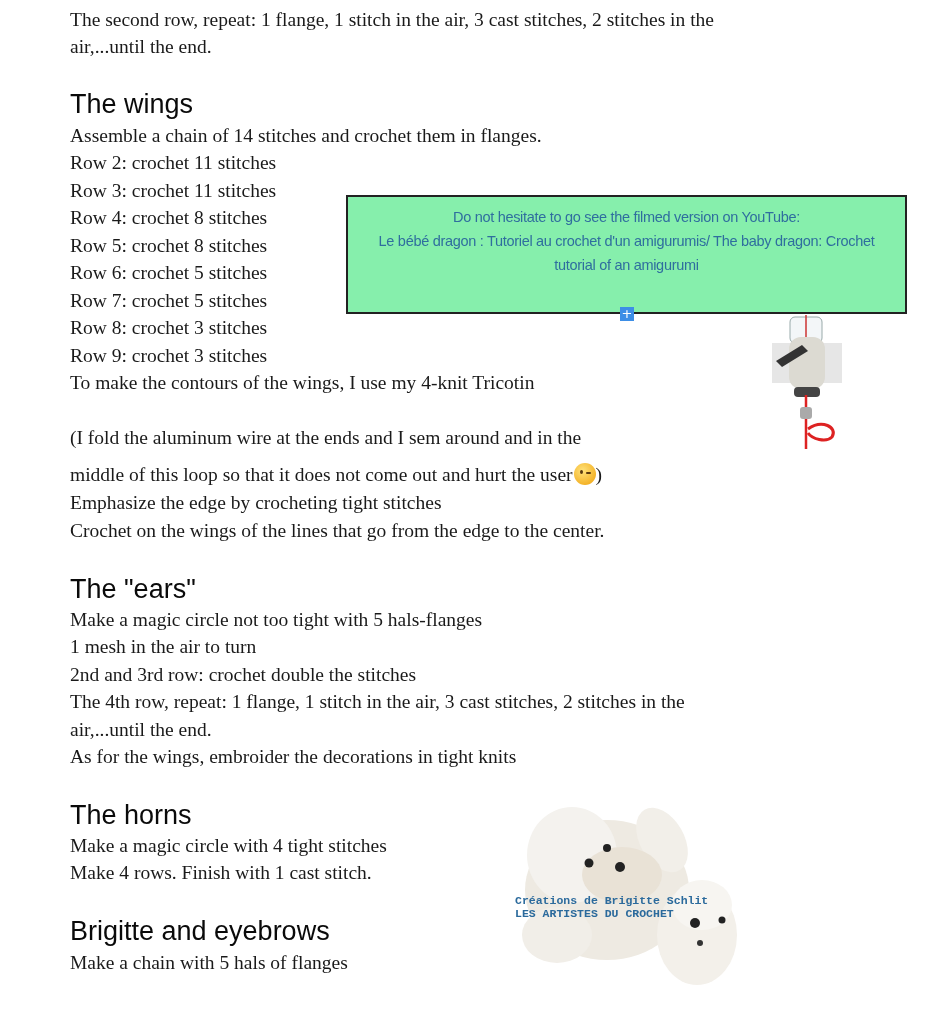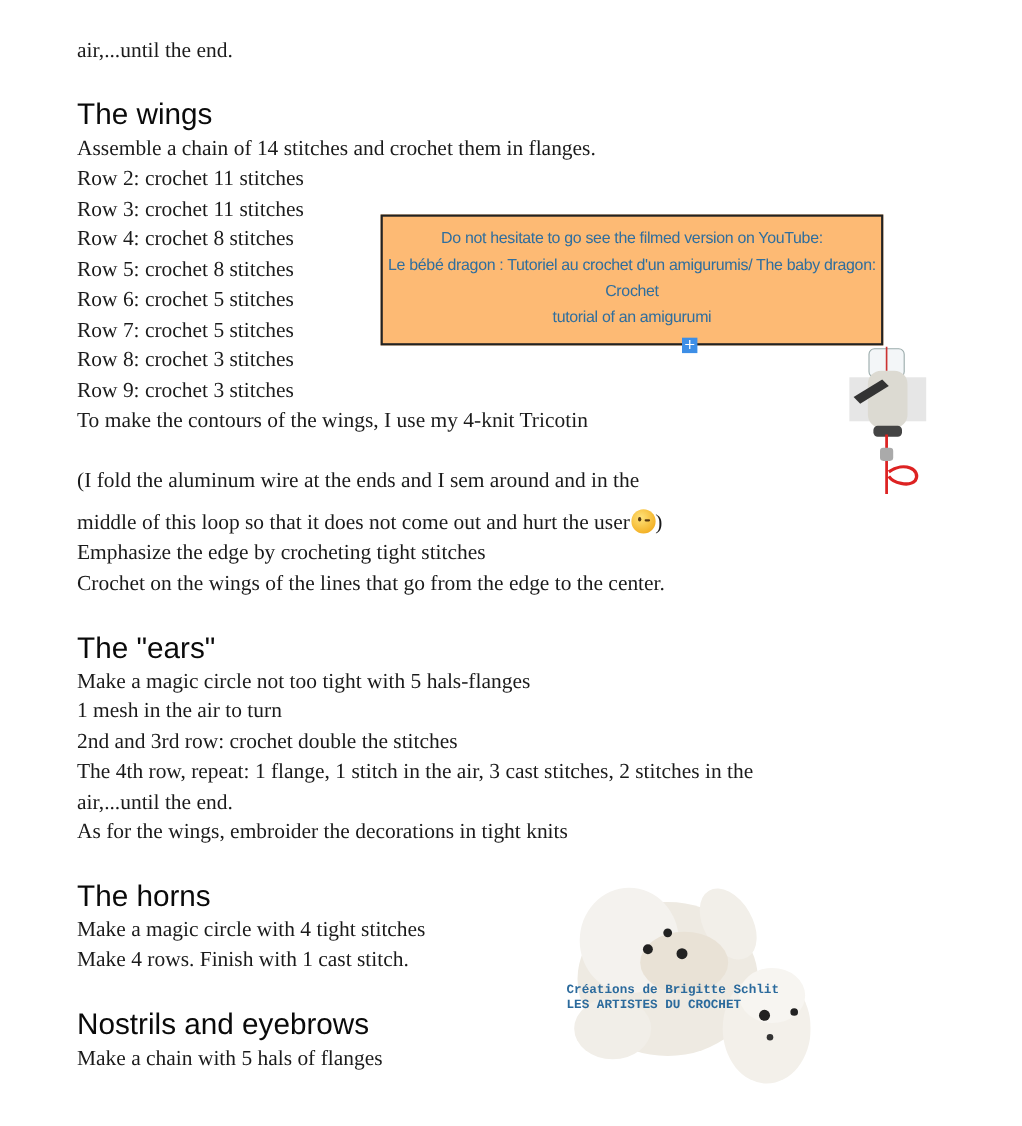--- a/index.html
+++ b/index.html
@@ -1,35 +1,36 @@
 <!DOCTYPE html>
 <html><head>
   <meta charset="utf-8">
   <style>
     html, body { margin: 0; padding: 0; background: #ffffff; }
     body { width: 929px; height: 1024px; position: relative; overflow: hidden; }
     .page { position: absolute; left: 0; top: 0; width: 929px; height: 1024px; }
     .txt { position: absolute; left: 70px; font-family: "Liberation Serif", "DejaVu Serif", serif; font-size: 19.5px; color: #1a1a1a; white-space: nowrap; line-height: 1; }
     .h { position: absolute; left: 70px; font-family: "Liberation Sans", "DejaVu Sans", sans-serif; font-weight: normal; font-size: 27px; color: #0a0a0a; white-space: nowrap; line-height: 1; }
-    .yt-box { position: absolute; left: 346px; top: 195px; width: 457px; height: 119px; border: 2px solid #222; box-sizing: border-box; background: #fdba74; text-align: center; font-family: "Liberation Sans", "DejaVu Sans", sans-serif; color: #2f6e9e; font-size: 14.5px; letter-spacing: -0.3px; }
+    .yt-box { position: absolute; left: 346px; top: 195px; width: 561px; height: 119px; border: 2px solid #222; box-sizing: border-box; background: #86efac; text-align: center; font-family: "Liberation Sans", "DejaVu Sans", sans-serif; color: #2f6e9e; font-size: 14.5px; letter-spacing: -0.3px; }
     .yt-box .line { display: block; line-height: 24px; }
     .yt-box .l1 { margin-top: 8px; }
     .plus-handle { position: absolute; left: 620px; top: 307px; width: 14px; height: 14px; background: #3d8ee6; color: #fff; font-family: "DejaVu Sans", sans-serif; font-size: 13px; line-height: 14px; text-align: center; }
     .tricotin { position: absolute; left: 772px; top: 315px; width: 72px; height: 135px; }
     .dogs { position: absolute; left: 512px; top: 795px; width: 225px; height: 195px; }
     .wm { position: absolute; left: 515px; font-family: Liberation Mono, monospace; font-weight: bold; font-size: 11.5px; color: #2b6a9c; white-space: nowrap; line-height: 1; }
     .emoji { display: inline-block; width: 22px; height: 22px; border-radius: 50%; background: radial-gradient(circle at 40% 35%, #ffe27a, #f4b42a 70%, #e59a1a); vertical-align: -4px; position: relative; margin-left: 1px; }
     .emoji::before { content: ""; position: absolute; left: 6px; top: 7px; width: 3px; height: 4px; background: #5a3a10; border-radius: 50%; }
     .emoji::after { content: ""; position: absolute; left: 12px; top: 9px; width: 5px; height: 2px; background: #5a3a10; border-radius: 2px; }
   </style>
 </head>
 <body>
 
 <div class="page">
 
+  <div class="txt" style="top:10px">The second row, repeat: 1 flange, 1 stitch in the air, 3 cast stitches, 2 stitches in the</div>
   <div class="txt" style="top:37px">air,...until the end.</div>
 
   <div class="h" style="top:91px">The wings</div>
   <div class="txt" style="top:126px">Assemble a chain of 14 stitches and crochet them in flanges.</div>
   <div class="txt" style="top:153px">Row 2: crochet 11 stitches</div>
   <div class="txt" style="top:181px">Row 3: crochet 11 stitches</div>
   <div class="txt" style="top:208px">Row 4: crochet 8 stitches</div>
   <div class="txt" style="top:236px">Row 5: crochet 8 stitches</div>
   <div class="txt" style="top:263px">Row 6: crochet 5 stitches</div>
   <div class="txt" style="top:291px">Row 7: crochet 5 stitches</div>
@@ -67,21 +68,21 @@
   <div class="txt" style="top:637px">1 mesh in the air to turn</div>
   <div class="txt" style="top:665px">2nd and 3rd row: crochet double the stitches</div>
   <div class="txt" style="top:692px">The 4th row, repeat: 1 flange, 1 stitch in the air, 3 cast stitches, 2 stitches in the</div>
   <div class="txt" style="top:720px">air,...until the end.</div>
   <div class="txt" style="top:747px">As for the wings, embroider the decorations in tight knits</div>
 
   <div class="h" style="top:802px">The horns</div>
   <div class="txt" style="top:836px">Make a magic circle with 4 tight stitches</div>
   <div class="txt" style="top:863px">Make 4 rows. Finish with 1 cast stitch.</div>
 
-  <div class="h" style="top:918px">Nostrils and eyebrows</div>
+  <div class="h" style="top:918px">Brigitte and eyebrows</div>
   <div class="txt" style="top:953px">Make a chain with 5 hals of flanges</div>
 
   <svg class="dogs" viewBox="0 0 225 195">
     <ellipse cx="95" cy="95" rx="82" ry="70" fill="#eeeae2"></ellipse>
     <ellipse cx="60" cy="60" rx="45" ry="48" fill="#f4f2ee"></ellipse>
     <ellipse cx="150" cy="45" rx="22" ry="35" fill="#f2efe9" transform="rotate(-30 150 45)"></ellipse>
     <ellipse cx="110" cy="80" rx="40" ry="28" fill="#e9e2d6"></ellipse>
     <ellipse cx="45" cy="140" rx="35" ry="28" fill="#f1eee8"></ellipse>
     <circle cx="95" cy="53" r="4" fill="#222"></circle>
     <circle cx="77" cy="68" r="4.5" fill="#222"></circle>

